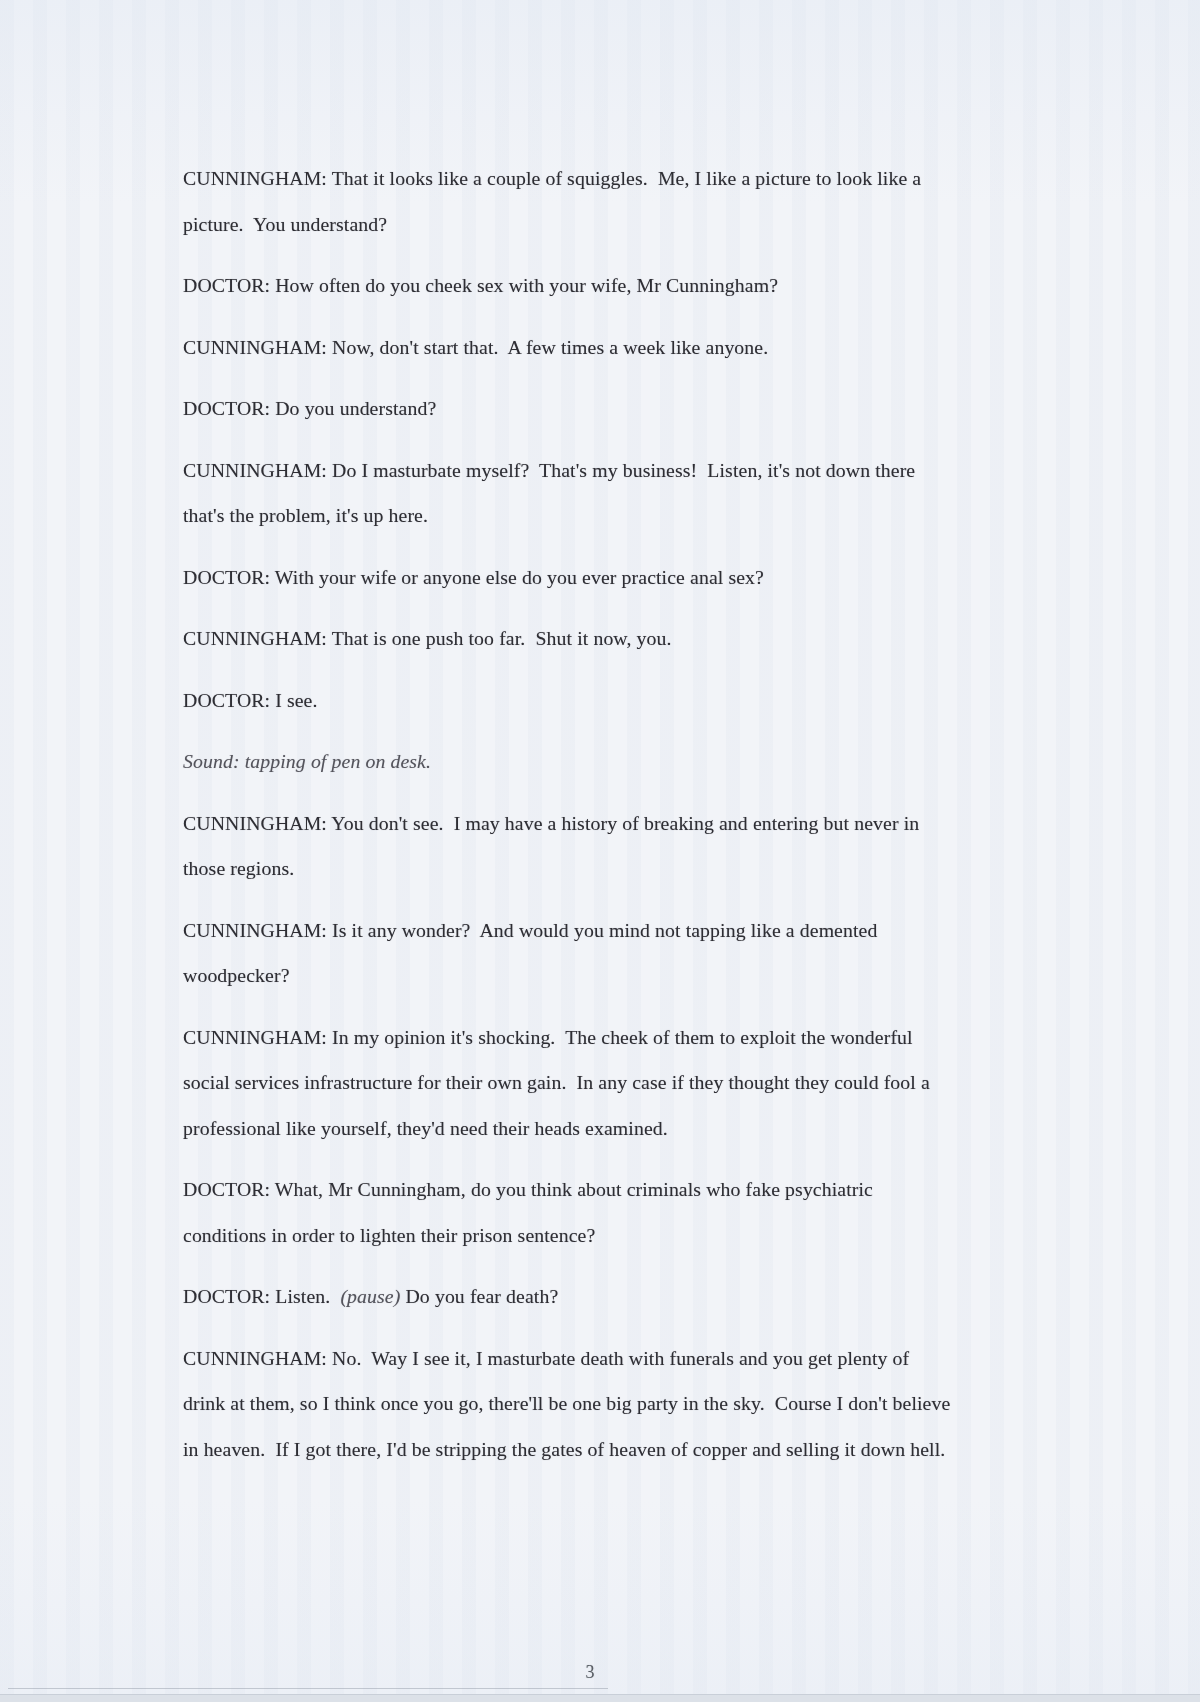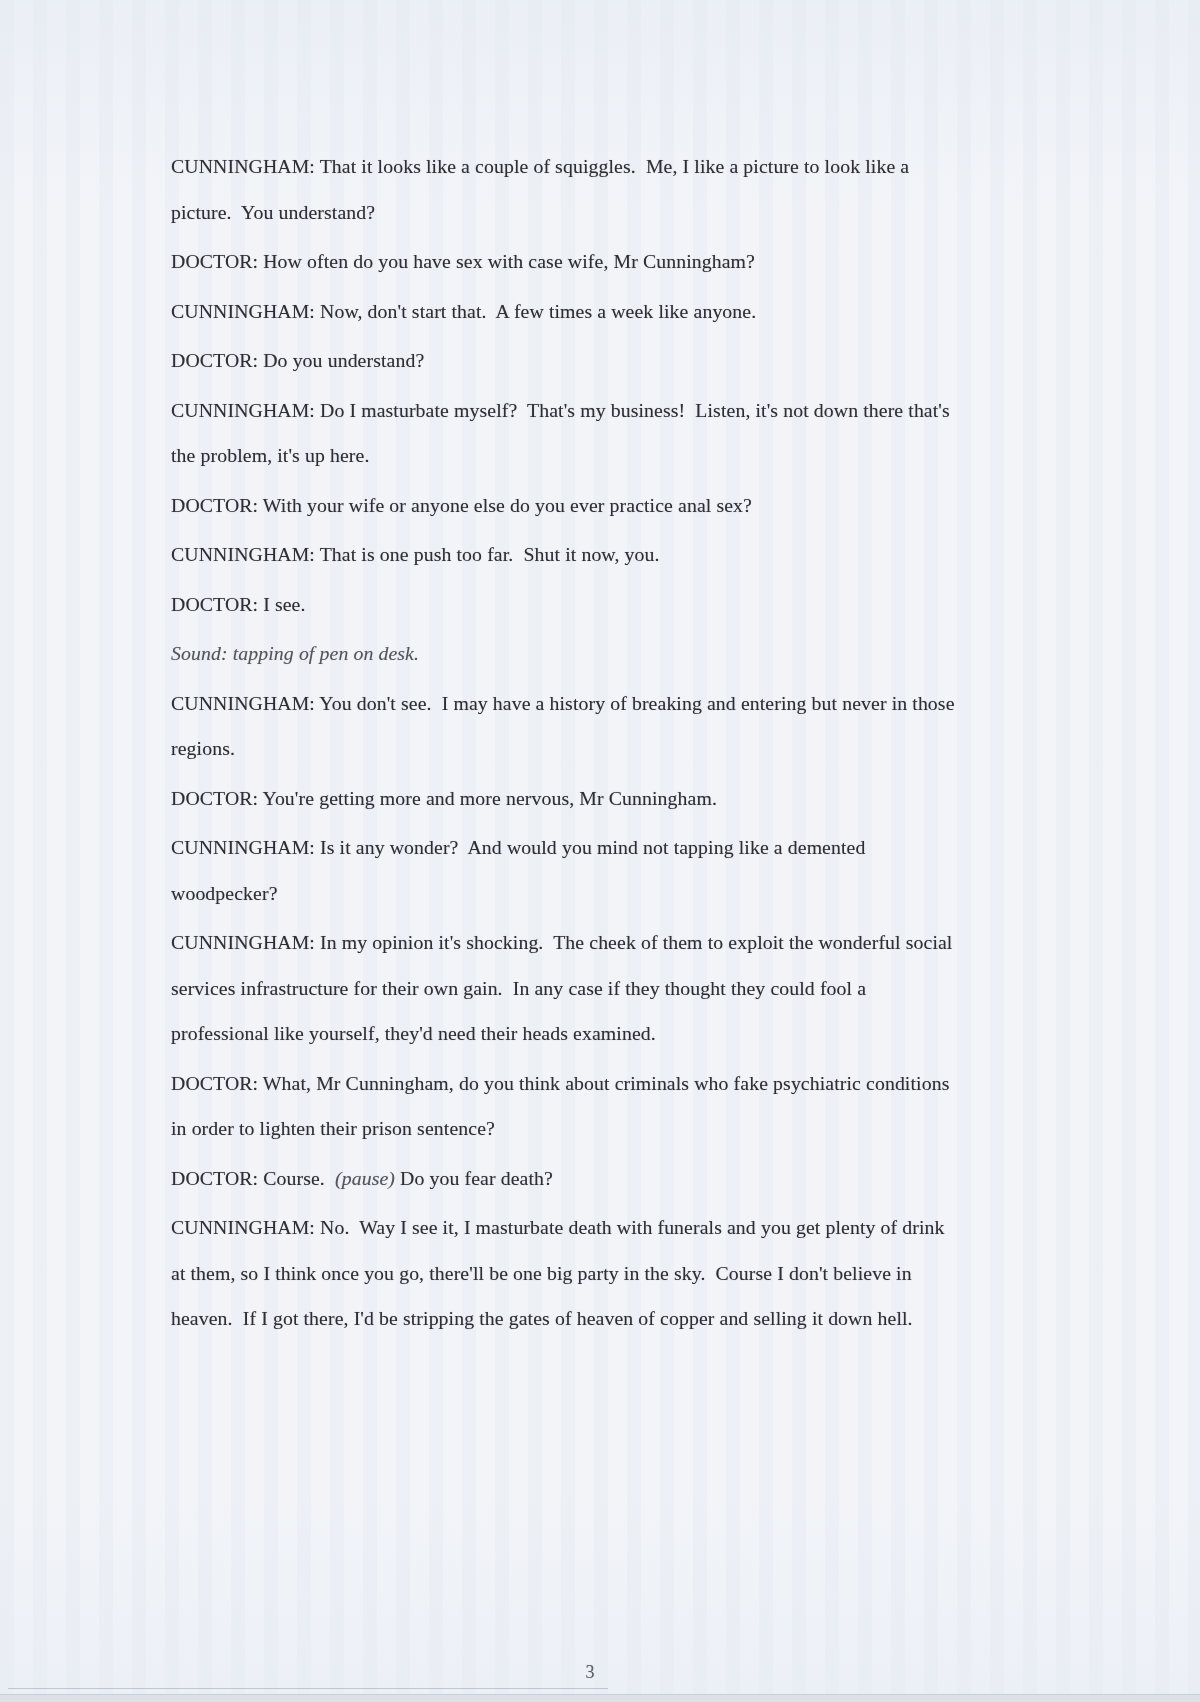--- a/index.html
+++ b/index.html
@@ -17,21 +17,21 @@
     overflow: hidden;
     font-family: "Liberation Serif", "DejaVu Serif", serif;
   }
   .content {
     position: absolute;
     left: 167px;
     top: 140px;
     width: 800px;
   }
   .line {
-    margin: 4px;
+    margin: 16px;
     font-size: 19.8px;
     line-height: 45.5px;
     color: #2e2e34;
     white-space: pre-wrap;
     text-shadow: 0 0 1px rgba(60,60,72,0.35);
     letter-spacing: 0.1px;
   }
   .direction {
     font-style: italic;
     color: #54545c;
@@ -69,33 +69,32 @@
     background: #dce1e8;
     border-top: 1px solid #c9cfd8;
   }
 </style>
 </head>
 <body>
 
 <div class="page">
   <main class="content">
     <p class="line">CUNNINGHAM: That it looks like a couple of squiggles.  Me, I like a picture to look like a picture.  You understand?</p>
-    <p class="line">DOCTOR: How often do you have sex with case wife, Mr Cunningham?</p>
+    <p class="line">DOCTOR: How often do you cheek sex with your wife, Mr Cunningham?</p>
     <p class="line">CUNNINGHAM: Now, don't start that.  A few times a week like anyone.</p>
     <p class="line">DOCTOR: Do you understand?</p>
     <p class="line">CUNNINGHAM: Do I masturbate myself?  That's my business!  Listen, it's not down there that's the problem, it's up here.</p>
     <p class="line">DOCTOR: With your wife or anyone else do you ever practice anal sex?</p>
     <p class="line">CUNNINGHAM: That is one push too far.  Shut it now, you.</p>
     <p class="line">DOCTOR: I see.</p>
     <p class="line direction">Sound: tapping of pen on desk.</p>
     <p class="line">CUNNINGHAM: You don't see.  I may have a history of breaking and entering but never in those regions.</p>
-    <p class="line">DOCTOR: You're getting more and more nervous, Mr Cunningham.</p>
     <p class="line">CUNNINGHAM: Is it any wonder?  And would you mind not tapping like a demented woodpecker?</p>
     <p class="line">CUNNINGHAM: In my opinion it's shocking.  The cheek of them to exploit the wonderful social services infrastructure for their own gain.  In any case if they thought they could fool a professional like yourself, they'd need their heads examined.</p>
     <p class="line">DOCTOR: What, Mr Cunningham, do you think about criminals who fake psychiatric conditions in order to lighten their prison sentence?</p>
-    <p class="line"><span>DOCTOR: Course.  </span><span class="it">(pause)</span><span> Do you fear death?</span></p>
+    <p class="line"><span>DOCTOR: Listen.  </span><span class="it">(pause)</span><span> Do you fear death?</span></p>
     <p class="line">CUNNINGHAM: No.  Way I see it, I masturbate death with funerals and you get plenty of drink at them, so I think once you go, there'll be one big party in the sky.  Course I don't believe in heaven.  If I got there, I'd be stripping the gates of heaven of copper and selling it down hell.</p>
   </main>
 
   <div class="pagenum">3</div>
   <div class="scan-line"></div>
   <div class="bottom-edge"></div>
 </div>
 
 </body></html>

